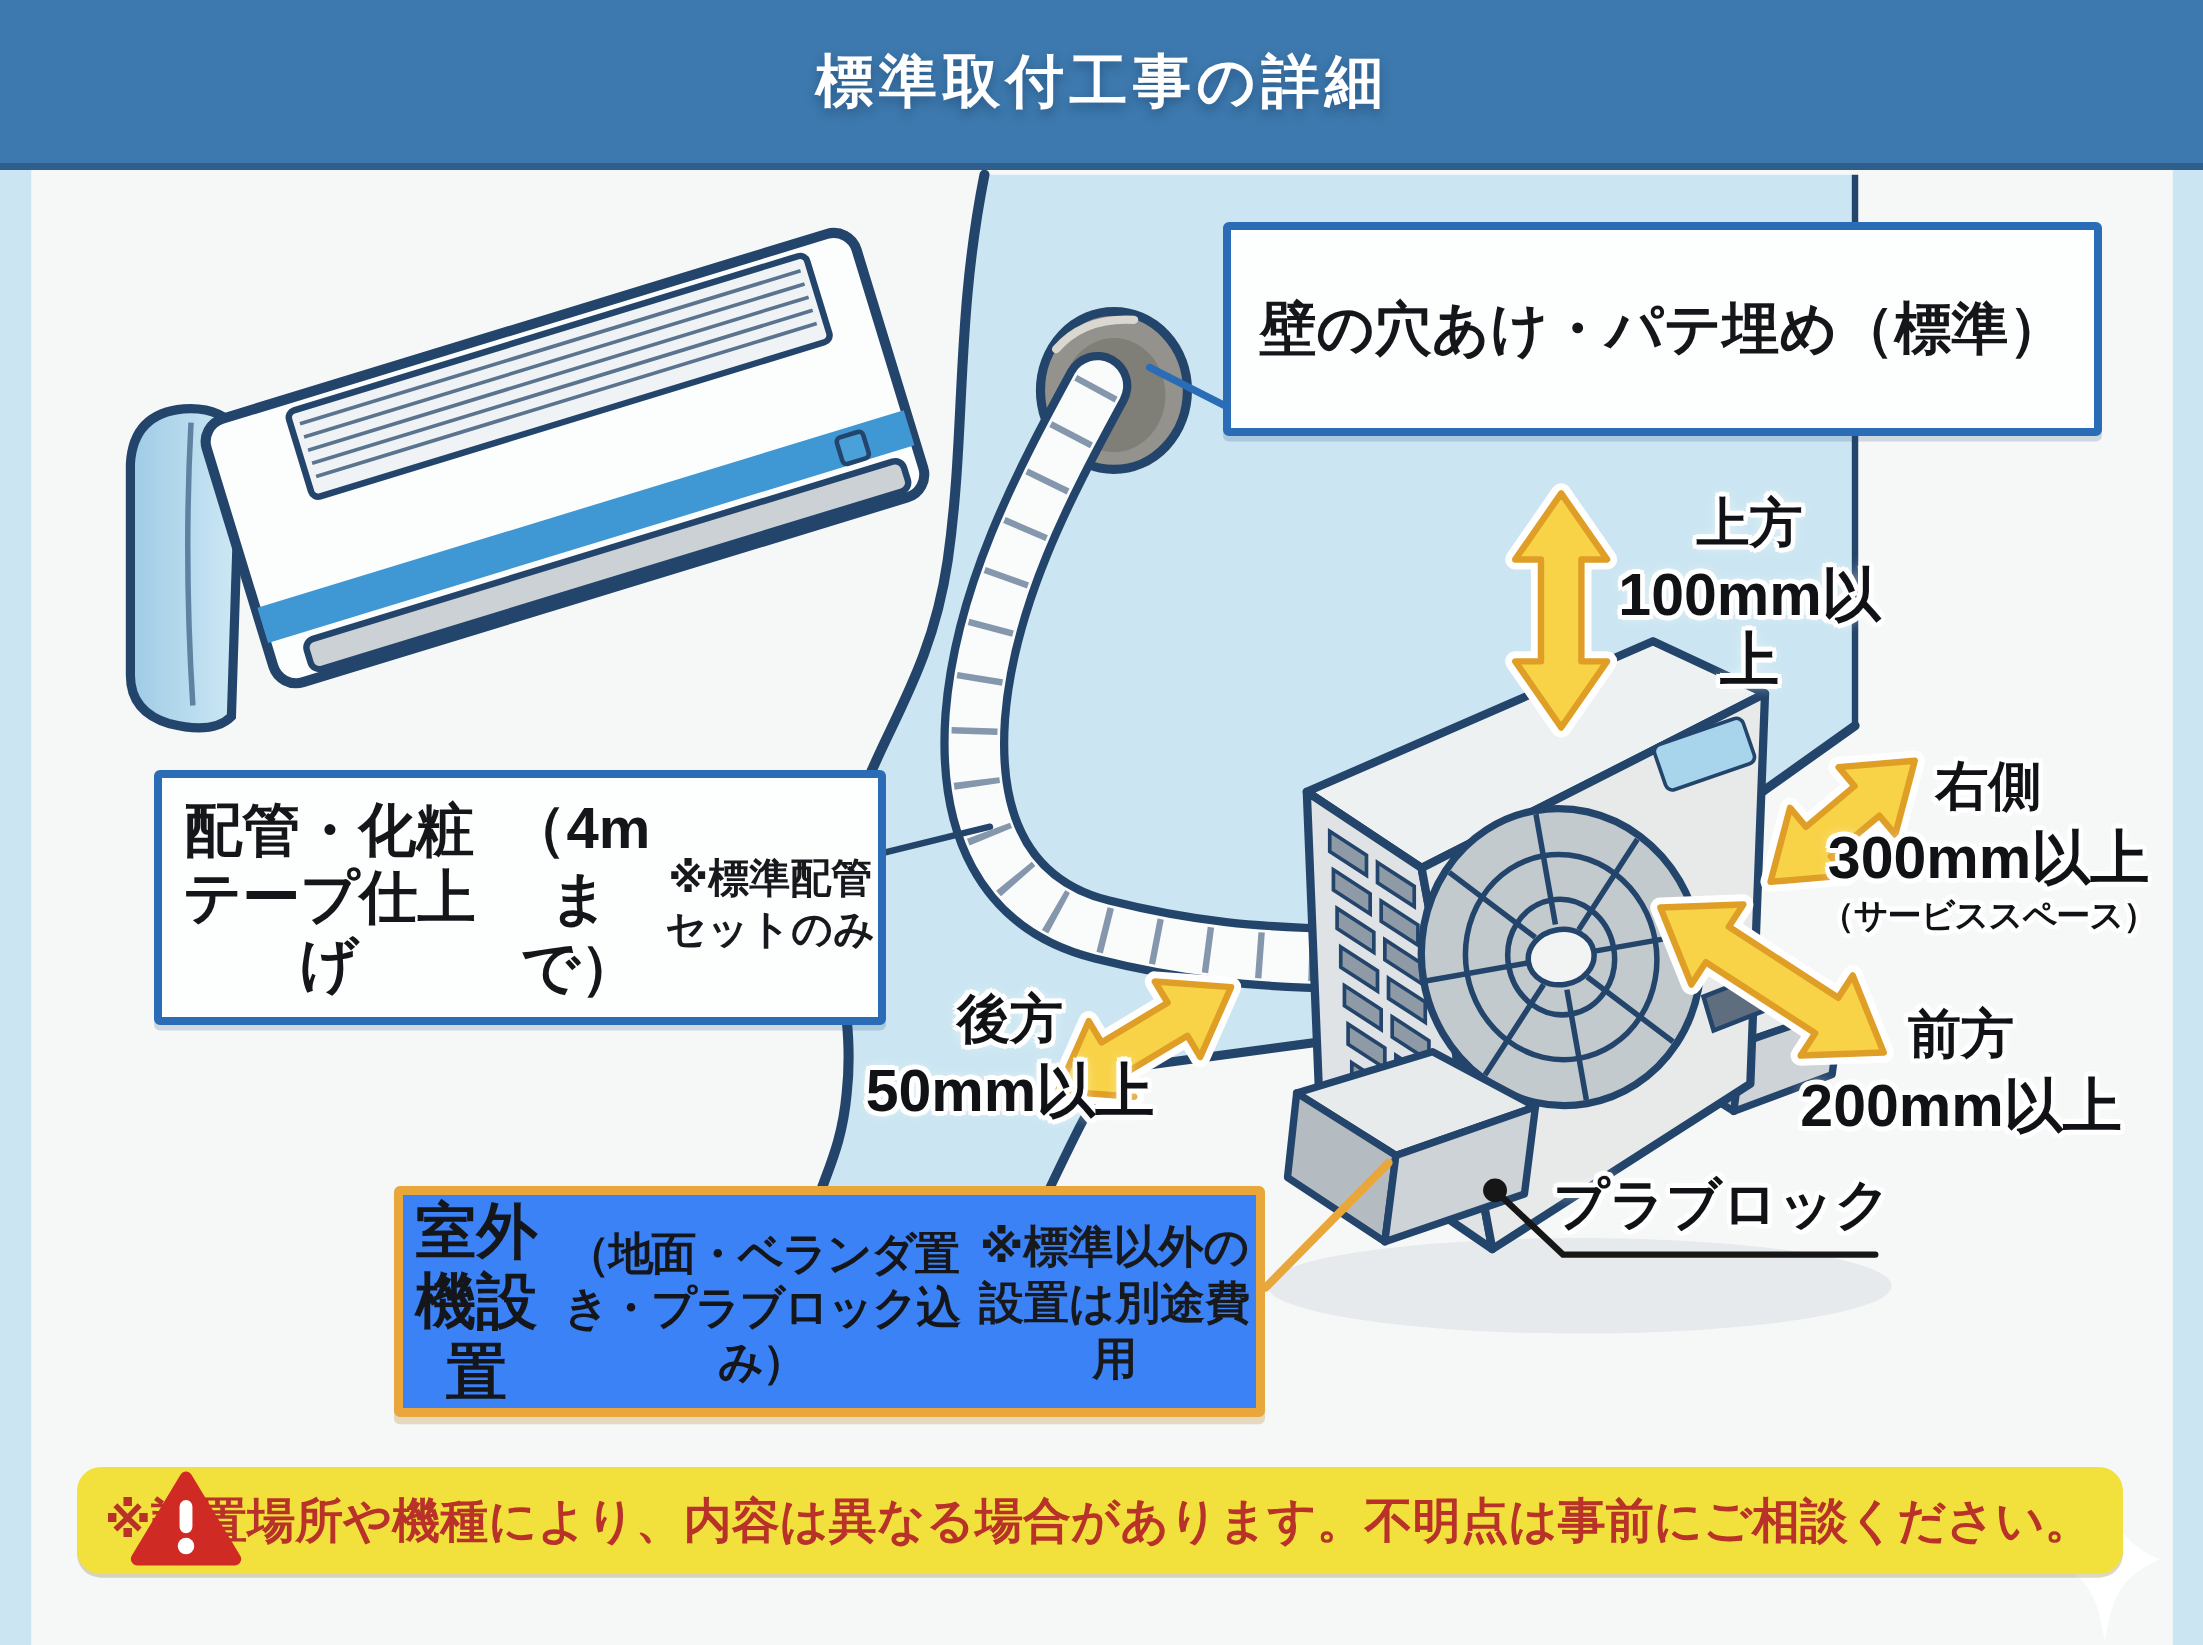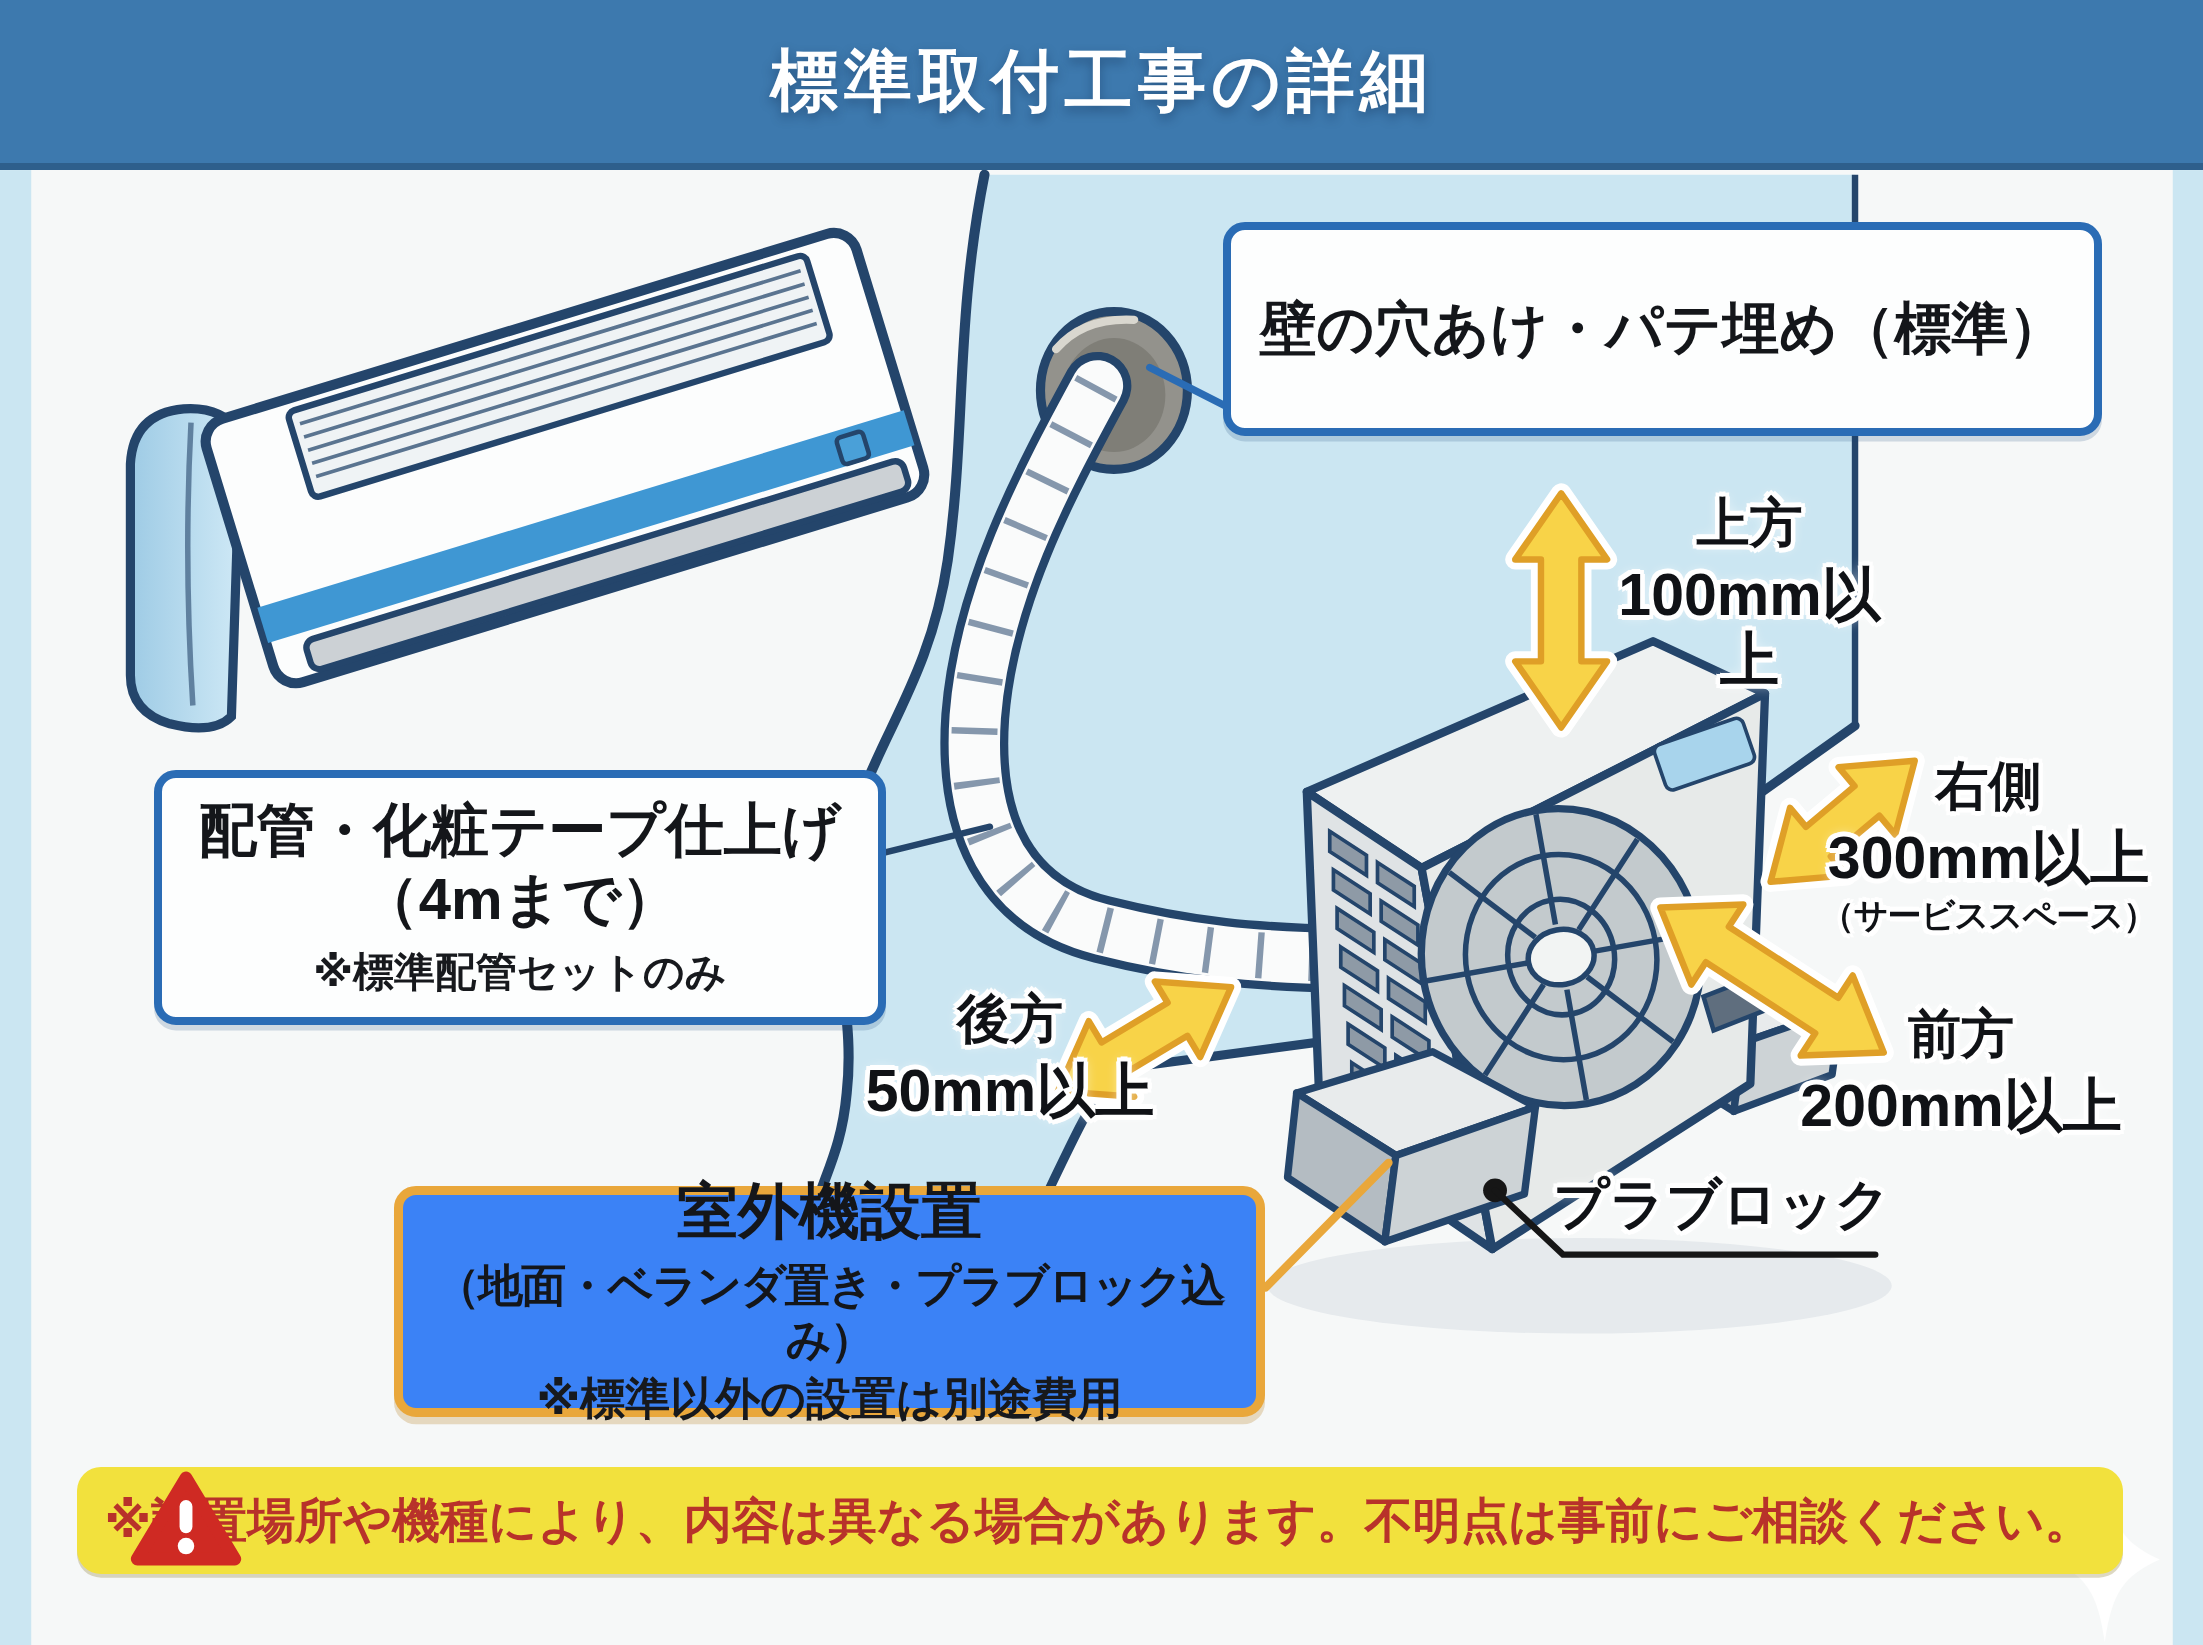--- a/index.html
+++ b/index.html
@@ -3,26 +3,26 @@
 <meta charset="utf-8">
 <style>
   html,body{margin:0;padding:0;background:#e8eef2;}
   .stage{position:relative;width:2204px;height:1646px;overflow:hidden;background:#f6f8f8;
          font-family:"Liberation Sans","DejaVu Sans",sans-serif;}
   .stage *{box-sizing:border-box;}
 
   
   .titlebar{position:absolute;left:0;top:0;width:2204px;height:170px;background:#3d79ae;
             border-bottom:7.3px solid #2e5f8c;display:flex;align-items:center;justify-content:center;}
-  .titlebar .t{font-size:68px;font-weight:900;color:#ffffff;letter-spacing:5.5px;
+  .titlebar .t{font-size:58px;font-weight:900;color:#ffffff;letter-spacing:5.5px;
                text-shadow:0 4.6px 11px rgba(10,30,60,.35);}
 
   
-  .callout{position:absolute;background:#fdfefe;border:8.3px solid #2a6cb5;border-radius:22px;
-           display:flex;flex-direction:column;align-items:center;justify-content:center;
+  .callout{position:absolute;background:#fdfefe;border:8.3px solid #2a6cb5;border-radius:6px;
+           display:flex;flex-direction:row;align-items:center;justify-content:center;
            text-align:center;box-shadow:0 5.5px 0 rgba(30,70,120,.18);}
   .callout .l1{font-weight:900;color:#14161a;line-height:1.15;}
   .callout .l2{font-weight:900;color:#14161a;line-height:1.2;}
   .callout .note{font-weight:800;color:#17191d;line-height:1.25;}
 
   .co-wall{left:1223px;top:222px;width:879px;height:214px;}
   .co-wall .l1{font-size:57px;}
   .co-wall .note{font-size:41px;margin-top:7.3px;letter-spacing:-0.9px;}
 
   .co-pipe{left:154px;top:770px;width:732px;height:255px;}

